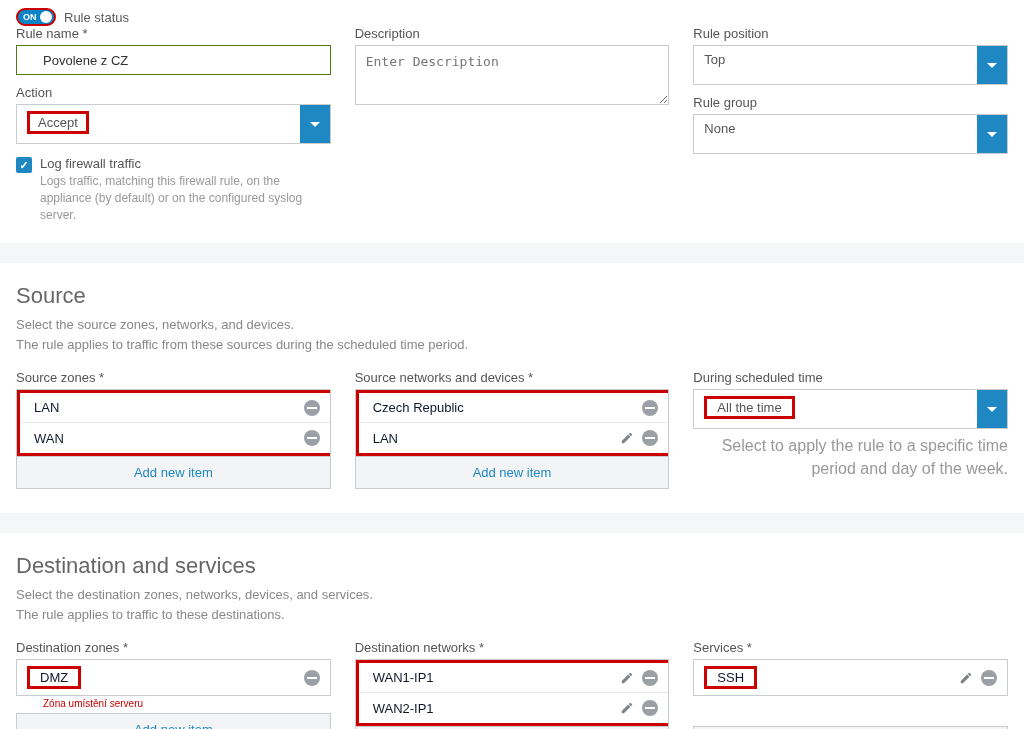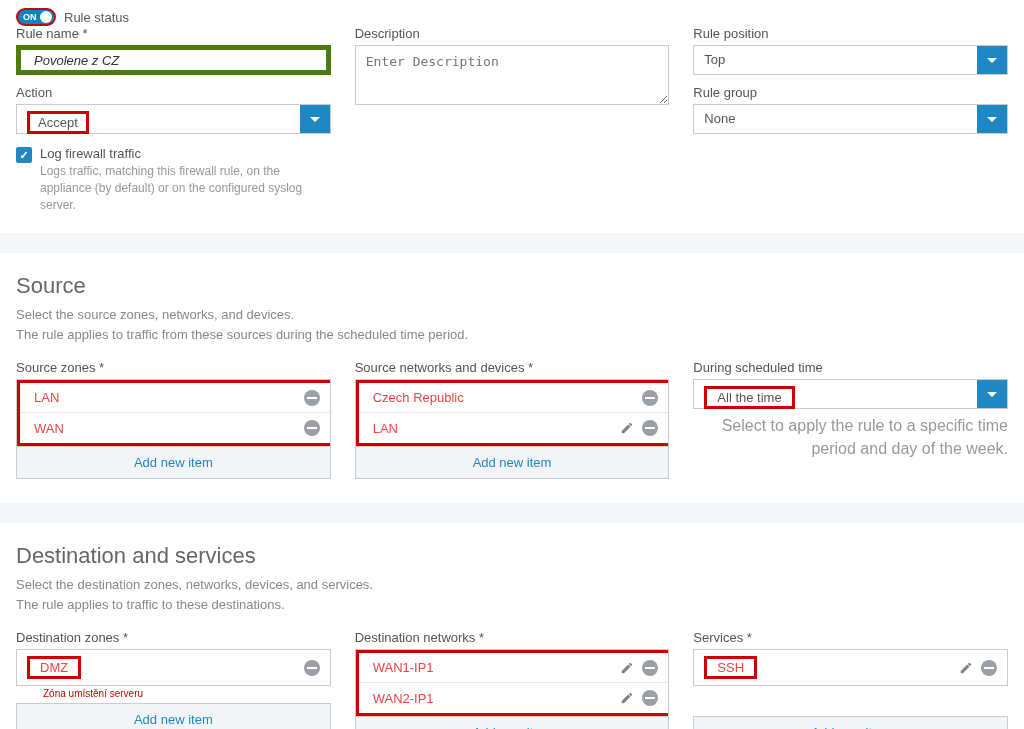--- a/index.html
+++ b/index.html
@@ -24,29 +24,29 @@
     width: 40px; height: 18px; background: #0a84c6; border-radius: 9px;
     position: relative; display: inline-flex; align-items: center;
     padding-left: 5px; color: #fff; font-size: 9px; font-weight: bold;
     border: 2px solid #cc0000;
   }
   .toggle .knob {
     position: absolute; right: 2px; top: 1px; width: 12px; height: 12px;
     background: #fff; border-radius: 50%;
   }
   .input-text {
-    width: 100%; height: 30px; padding: 4px 13px; font-size: 13px;
-    border: 5px solid #4d7c0f; color: #333; outline: none; font-style: italic;
+    width: 100%; height: 30px; padding: 4px 26px; font-size: 13px;
+    border: 1px solid #4d7c0f; color: #333; outline: none;
   }
   .textarea {
     width: 100%; height: 60px; padding: 8px 10px; font-size: 13px;
     border: 1px solid #c9ccce; color: #888; resize: both;
   }
   .select {
-    display: flex; align-items: stretch; width: 100%; height: 30px;
+    display: flex; align-items: stretch; width: 100%; height: 40px;
     border: 1px solid #c9ccce;
   }
   .select .sel-val { flex: 1; padding: 6px 10px; color: #555; }
   .select .sel-btn {
     width: 30px; background: #1f88c2; display: flex; align-items: center;
     justify-content: center; color: #fff;
   }
   .caret-down {
     width: 0; height: 0; border-left: 5px solid transparent;
     border-right: 5px solid transparent; border-top: 5px solid #fff;
@@ -56,21 +56,21 @@
     width: 16px; height: 16px; background: #1f88c2; border-radius: 2px;
     display: flex; align-items: center; justify-content: center; color: #fff;
     font-size: 11px; font-weight: bold; flex-shrink: 0; margin-top: 1px;
   }
   .check-texts { display: flex; flex-direction: column; }
   .check-label { color: #555; }
   .check-help { color: #999; font-size: 12px; line-height: 1.4; margin-top: 2px; max-width: 330px;}
   .listbox { border: 1px solid #c9ccce; }
   .list-item {
     display: flex; align-items: center; justify-content: space-between;
-    padding: 6px 10px; color: #ef4444; border-bottom: 1px solid #e6e8ea;
+    padding: 6px 10px; color: #0f172a; border-bottom: 1px solid #e6e8ea;
     min-height: 30px;
     text-align: center;
   }
   .list-item:last-of-type { border-bottom: none; }
   .item-text { padding-left: 4px; }
   .item-icons { display: flex; gap: 8px; align-items: center; }
   .icon-remove {
     width: 16px; height: 16px; border-radius: 50%; background: #9aa0a5;
     position: relative; display: inline-block;
   }

